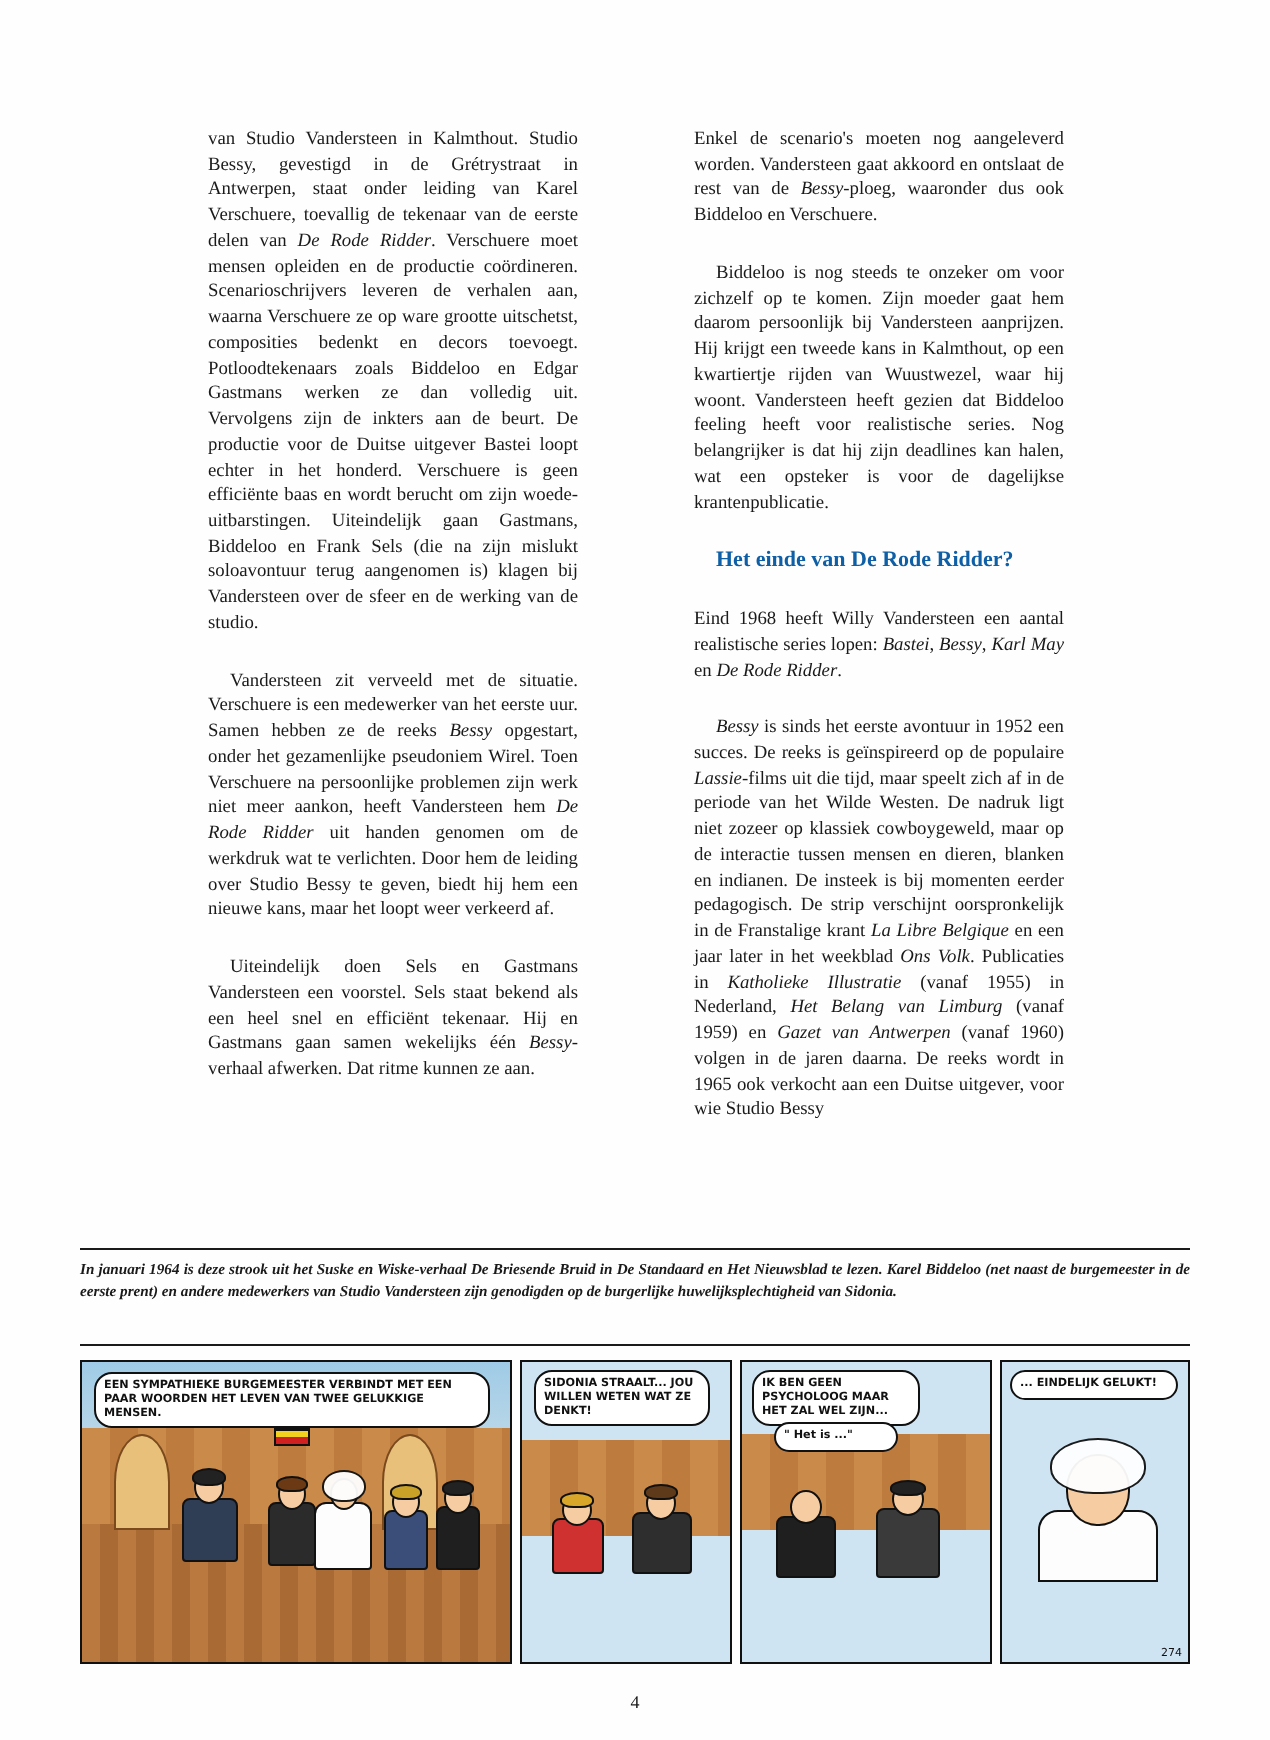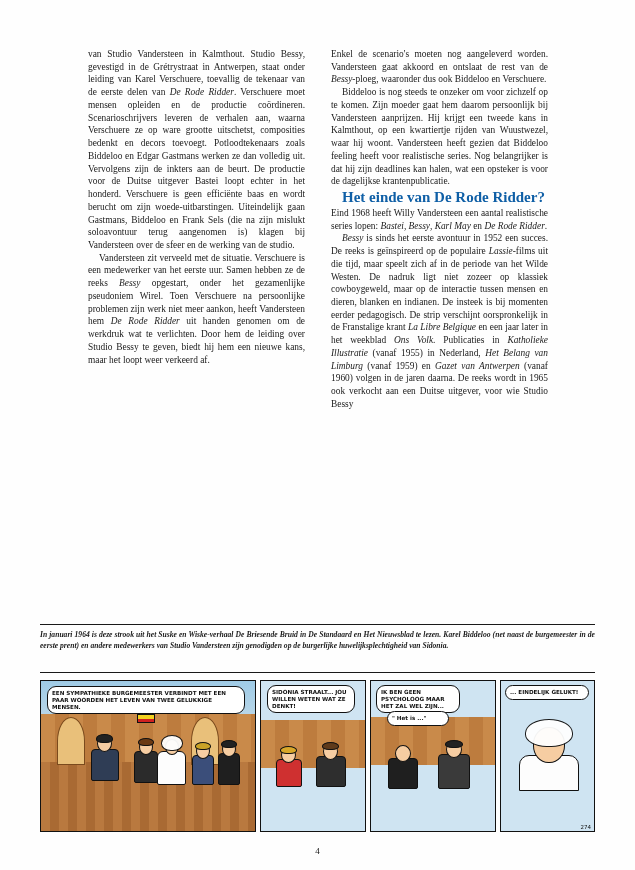--- a/index.html
+++ b/index.html
@@ -32,30 +32,30 @@
     gap: 26px;
   }
   .col {
     width: 217px;
     font-size: 9.4px;
     line-height: 1.355;
     text-align: justify;
     hyphens: auto;
   }
   .col p {
-    margin: 0;
+    margin: 16px;
     text-indent: 11px;
   }
   .col p.noindent {
     text-indent: 0;
   }
   .subhead {
     color: #0f5fa6;
     font-weight: bold;
-    font-size: 15px;
+    font-size: 11px;
     line-height: 1.25;
     margin: 9px 0 4px 0;
     text-indent: 0;
   }
   i { }
 
   .divider {
     position: absolute;
     left: 40px;
     width: 555px;
@@ -163,20 +163,21 @@
 </head>
 <body>
 
 <div class="page">
 
   <div class="columns">
 
     <div class="col">
       <p class="noindent">van Studio Vandersteen in Kalmthout. Studio Bessy, gevestigd in de Grétrystraat in Antwerpen, staat onder leiding van Karel Verschuere, toevallig de tekenaar van de eerste delen van <i>De Rode Ridder</i>. Verschuere moet mensen opleiden en de productie coördineren. Scenarioschrijvers leveren de verhalen aan, waarna Verschuere ze op ware grootte uitschetst, composities bedenkt en decors toevoegt. Potloodtekenaars zoals Biddeloo en Edgar Gastmans werken ze dan volledig uit. Vervolgens zijn de inkters aan de beurt. De productie voor de Duitse uitgever Bastei loopt echter in het honderd. Verschuere is geen efficiënte baas en wordt berucht om zijn woede-uitbarstingen. Uiteindelijk gaan Gastmans, Biddeloo en Frank Sels (die na zijn mislukt soloavontuur terug aangenomen is) klagen bij Vandersteen over de sfeer en de werking van de studio.</p>
       <p>Vandersteen zit verveeld met de situatie. Verschuere is een medewerker van het eerste uur. Samen hebben ze de reeks <i>Bessy</i> opgestart, onder het gezamenlijke pseudoniem Wirel. Toen Verschuere na persoonlijke problemen zijn werk niet meer aankon, heeft Vandersteen hem <i>De Rode Ridder</i> uit handen genomen om de werkdruk wat te verlichten. Door hem de leiding over Studio Bessy te geven, biedt hij hem een nieuwe kans, maar het loopt weer verkeerd af.</p>
+      <p>Uiteindelijk doen Sels en Gastmans Vandersteen een voorstel. Sels staat bekend als een heel snel en efficiënt tekenaar. Hij en Gastmans gaan samen wekelijks één <i>Bessy</i>-verhaal afwerken. Dat ritme kunnen ze aan.</p>
     </div>
 
     <div class="col">
       <p class="noindent">Enkel de scenario's moeten nog aangeleverd worden. Vandersteen gaat akkoord en ontslaat de rest van de <i>Bessy</i>-ploeg, waaronder dus ook Biddeloo en Verschuere.</p>
       <p>Biddeloo is nog steeds te onzeker om voor zichzelf op te komen. Zijn moeder gaat hem daarom persoonlijk bij Vandersteen aanprijzen. Hij krijgt een tweede kans in Kalmthout, op een kwartiertje rijden van Wuustwezel, waar hij woont. Vandersteen heeft gezien dat Biddeloo feeling heeft voor realistische series. Nog belangrijker is dat hij zijn deadlines kan halen, wat een opsteker is voor de dagelijkse krantenpublicatie.</p>
       <p class="subhead">Het einde van De Rode Ridder?</p>
       <p class="noindent">Eind 1968 heeft Willy Vandersteen een aantal realistische series lopen: <i>Bastei</i>, <i>Bessy</i>, <i>Karl May</i> en <i>De Rode Ridder</i>.</p>
       <p><i>Bessy</i> is sinds het eerste avontuur in 1952 een succes. De reeks is geïnspireerd op de populaire <i>Lassie</i>-films uit die tijd, maar speelt zich af in de periode van het Wilde Westen. De nadruk ligt niet zozeer op klassiek cowboygeweld, maar op de interactie tussen mensen en dieren, blanken en indianen. De insteek is bij momenten eerder pedagogisch. De strip verschijnt oorspronkelijk in de Franstalige krant <i>La Libre Belgique</i> en een jaar later in het weekblad <i>Ons Volk</i>. Publicaties in <i>Katholieke Illustratie</i> (vanaf 1955) in Nederland, <i>Het Belang van Limburg</i> (vanaf 1959) en <i>Gazet van Antwerpen</i> (vanaf 1960) volgen in de jaren daarna. De reeks wordt in 1965 ook verkocht aan een Duitse uitgever, voor wie Studio Bessy</p>
     </div>
 

